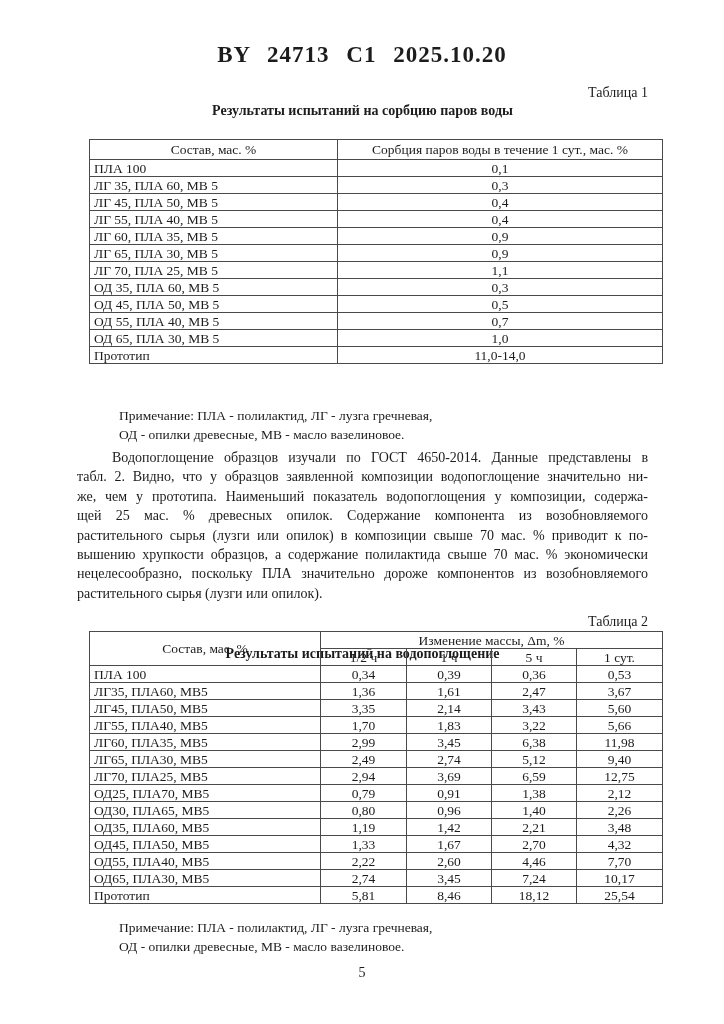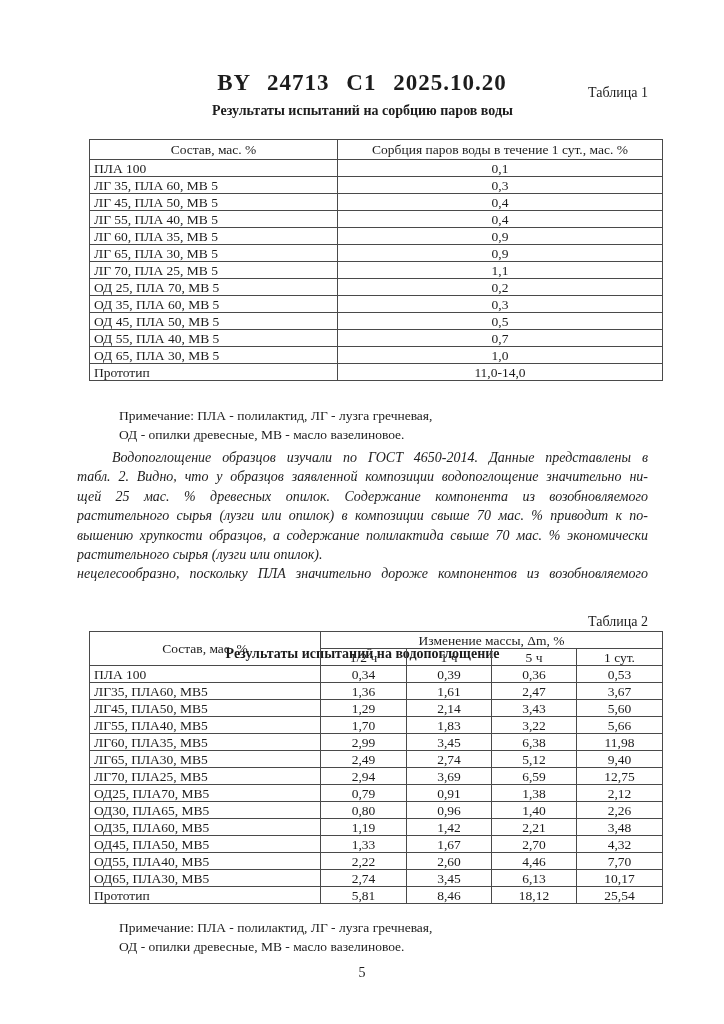--- a/index.html
+++ b/index.html
@@ -22,21 +22,20 @@
   .doc-header {
     position: absolute;
     top: 42px;
     left: 0;
     width: 100%;
     text-align: center;
     font-weight: bold;
     font-size: 23px;
     letter-spacing: 1px;
     word-spacing: 10px;
-    margin-top: 28px;
   }
   .tbl-label {
     position: absolute;
     right: 0;
     width: 100%;
     text-align: right;
     font-size: 14px;
   }
   #t1-label { top: 85px; }
   #t2-label { top: 614px; }
@@ -83,21 +82,20 @@
   }
   #note1 { top: 406px; }
   #note2 { top: 918px; }
   .paragraph {
     position: absolute;
     top: 448px;
     left: 0;
     width: 571px;
     font-size: 14px;
     line-height: 19.4px;
-    font-style: italic;
   }
   .para-line {
     text-align: justify;
     text-align-last: justify;
     height: 19.4px;
     white-space: normal;
     overflow: hidden;
   }
   .para-line.first { text-indent: 35px; }
   .para-line.last { text-align-last: left; }
@@ -157,24 +155,20 @@
           </tr>
           <tr>
             <td class="left">ЛГ 65, ПЛА 30, МВ 5</td>
             <td>0,9</td>
           </tr>
           <tr>
             <td class="left">ЛГ 70, ПЛА 25, МВ 5</td>
             <td>1,1</td>
           </tr>
           <tr>
-            <td class="left">ОД 25, ПЛА 70, МВ 5</td>
-            <td>0,2</td>
-          </tr>
-          <tr>
             <td class="left">ОД 35, ПЛА 60, МВ 5</td>
             <td>0,3</td>
           </tr>
           <tr>
             <td class="left">ОД 45, ПЛА 50, МВ 5</td>
             <td>0,5</td>
           </tr>
           <tr>
             <td class="left">ОД 55, ПЛА 40, МВ 5</td>
             <td>0,7</td>
@@ -191,25 +185,26 @@
     </table>
 
     <div class="note" id="note1">
         <div>Примечание: ПЛА - полилактид, ЛГ - лузга гречневая,</div>
         <div>ОД - опилки древесные, МВ - масло вазелиновое.</div>
       </div>
 
     <div class="paragraph" id="paragraph">
         <div class="para-line first">Водопоглощение образцов изучали по ГОСТ 4650-2014. Данные представлены в</div>
         <div class="para-line">табл. 2. Видно, что у образцов заявленной композиции водопоглощение значительно ни-</div>
+        <div class="para-line">же, чем у прототипа. Наименьший показатель водопоглощения у композиции, содержа-</div>
         <div class="para-line">щей 25 мас. % древесных опилок. Содержание компонента из возобновляемого</div>
         <div class="para-line">растительного сырья (лузги или опилок) в композиции свыше 70 мас. % приводит к по-</div>
         <div class="para-line">вышению хрупкости образцов, а содержание полилактида свыше 70 мас. % экономически</div>
+        <div class="para-line">нецелесообразно, поскольку ПЛА значительно дороже компонентов из возобновляемого</div>
         <div class="para-line last">растительного сырья (лузги или опилок).</div>
-        <div class="para-line">нецелесообразно, поскольку ПЛА значительно дороже компонентов из возобновляемого</div>
       </div>
 
     <div class="tbl-label" id="t2-label">Таблица 2</div>
 
     <div class="tbl-title" id="t2-title">Результаты испытаний на водопоглощение</div>
 
     <table id="table2">
       <colgroup>
         <col style="width:231px">
         <col style="width:86px">
@@ -239,21 +234,21 @@
           </tr>
           <tr>
             <td class="left">ЛГ35, ПЛА60, МВ5</td>
             <td>1,36</td>
             <td>1,61</td>
             <td>2,47</td>
             <td>3,67</td>
           </tr>
           <tr>
             <td class="left">ЛГ45, ПЛА50, МВ5</td>
-            <td>1,29</td>
+            <td>3,35</td>
             <td>2,14</td>
             <td>3,43</td>
             <td>5,60</td>
           </tr>
           <tr>
             <td class="left">ЛГ55, ПЛА40, МВ5</td>
             <td>1,70</td>
             <td>1,83</td>
             <td>3,22</td>
             <td>5,66</td>
@@ -311,21 +306,21 @@
             <td class="left">ОД55, ПЛА40, МВ5</td>
             <td>2,22</td>
             <td>2,60</td>
             <td>4,46</td>
             <td>7,70</td>
           </tr>
           <tr>
             <td class="left">ОД65, ПЛА30, МВ5</td>
             <td>2,74</td>
             <td>3,45</td>
-            <td>6,13</td>
+            <td>7,24</td>
             <td>10,17</td>
           </tr>
           <tr>
             <td class="left">Прототип</td>
             <td>5,81</td>
             <td>8,46</td>
             <td>18,12</td>
             <td>25,54</td>
           </tr>
         </tbody>

